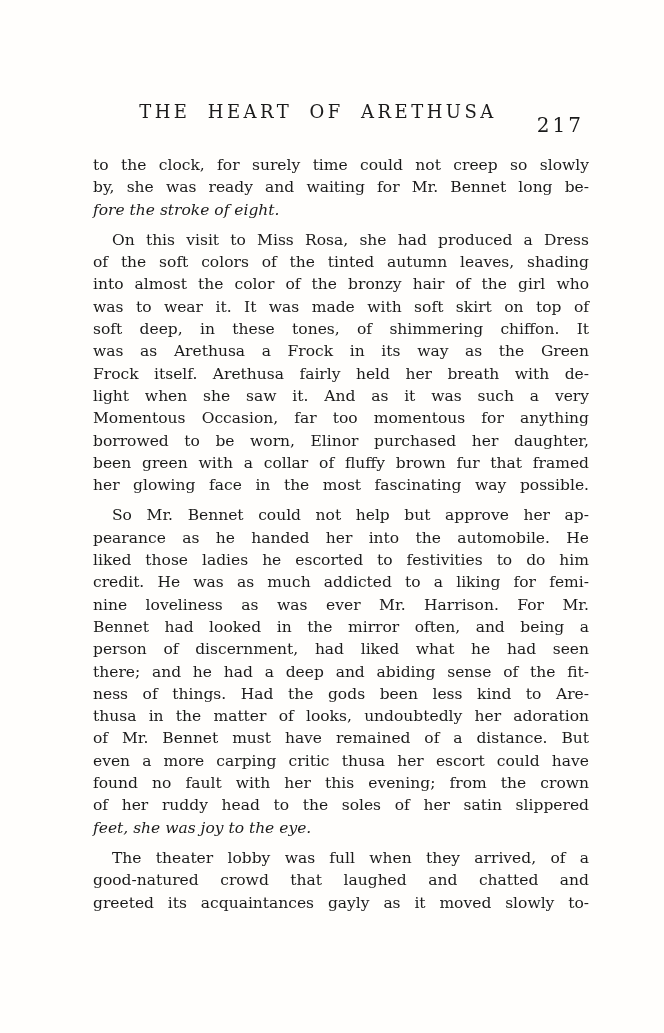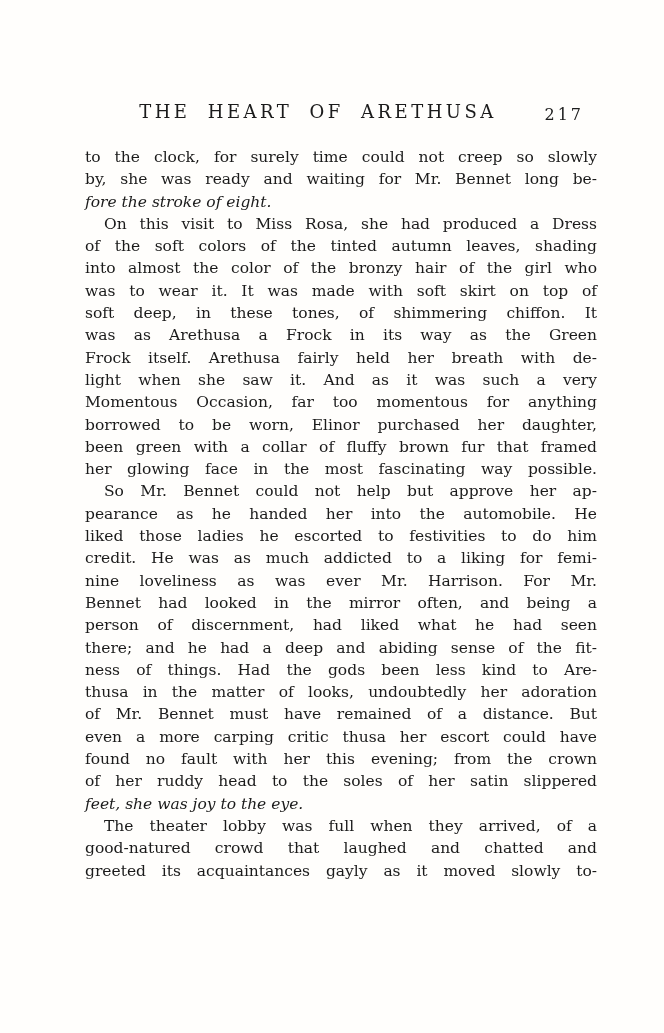--- a/index.html
+++ b/index.html
@@ -28,33 +28,33 @@
     text-align: center;
     font-size: 18px;
     letter-spacing: 3.5px;
     word-spacing: 8px;
     padding-right: 46px; 
     white-space: nowrap;
   }
   .page-number {
     position: absolute;
     right: 13px;
-    top: 4px;
-    font-size: 16px;
+    top: 12px;
+    font-size: 20px;
     letter-spacing: 3px;
   }
   .page-body {
     position: absolute;
     top: 146px;
     left: 85px;
     width: 512px;
     font-size: 15.5px;
     line-height: 22.3px;
   }
-  .paragraph { margin: 0; }
+  .paragraph { margin: 8px; }
   .line {
     text-align: justify;
     text-align-last: justify;
     white-space: normal;
   }
   .line.par-end { text-align-last: left; font-style: italic; }
   .line.indent { text-indent: 19px; }
 </style>
 </head>
 <body>

